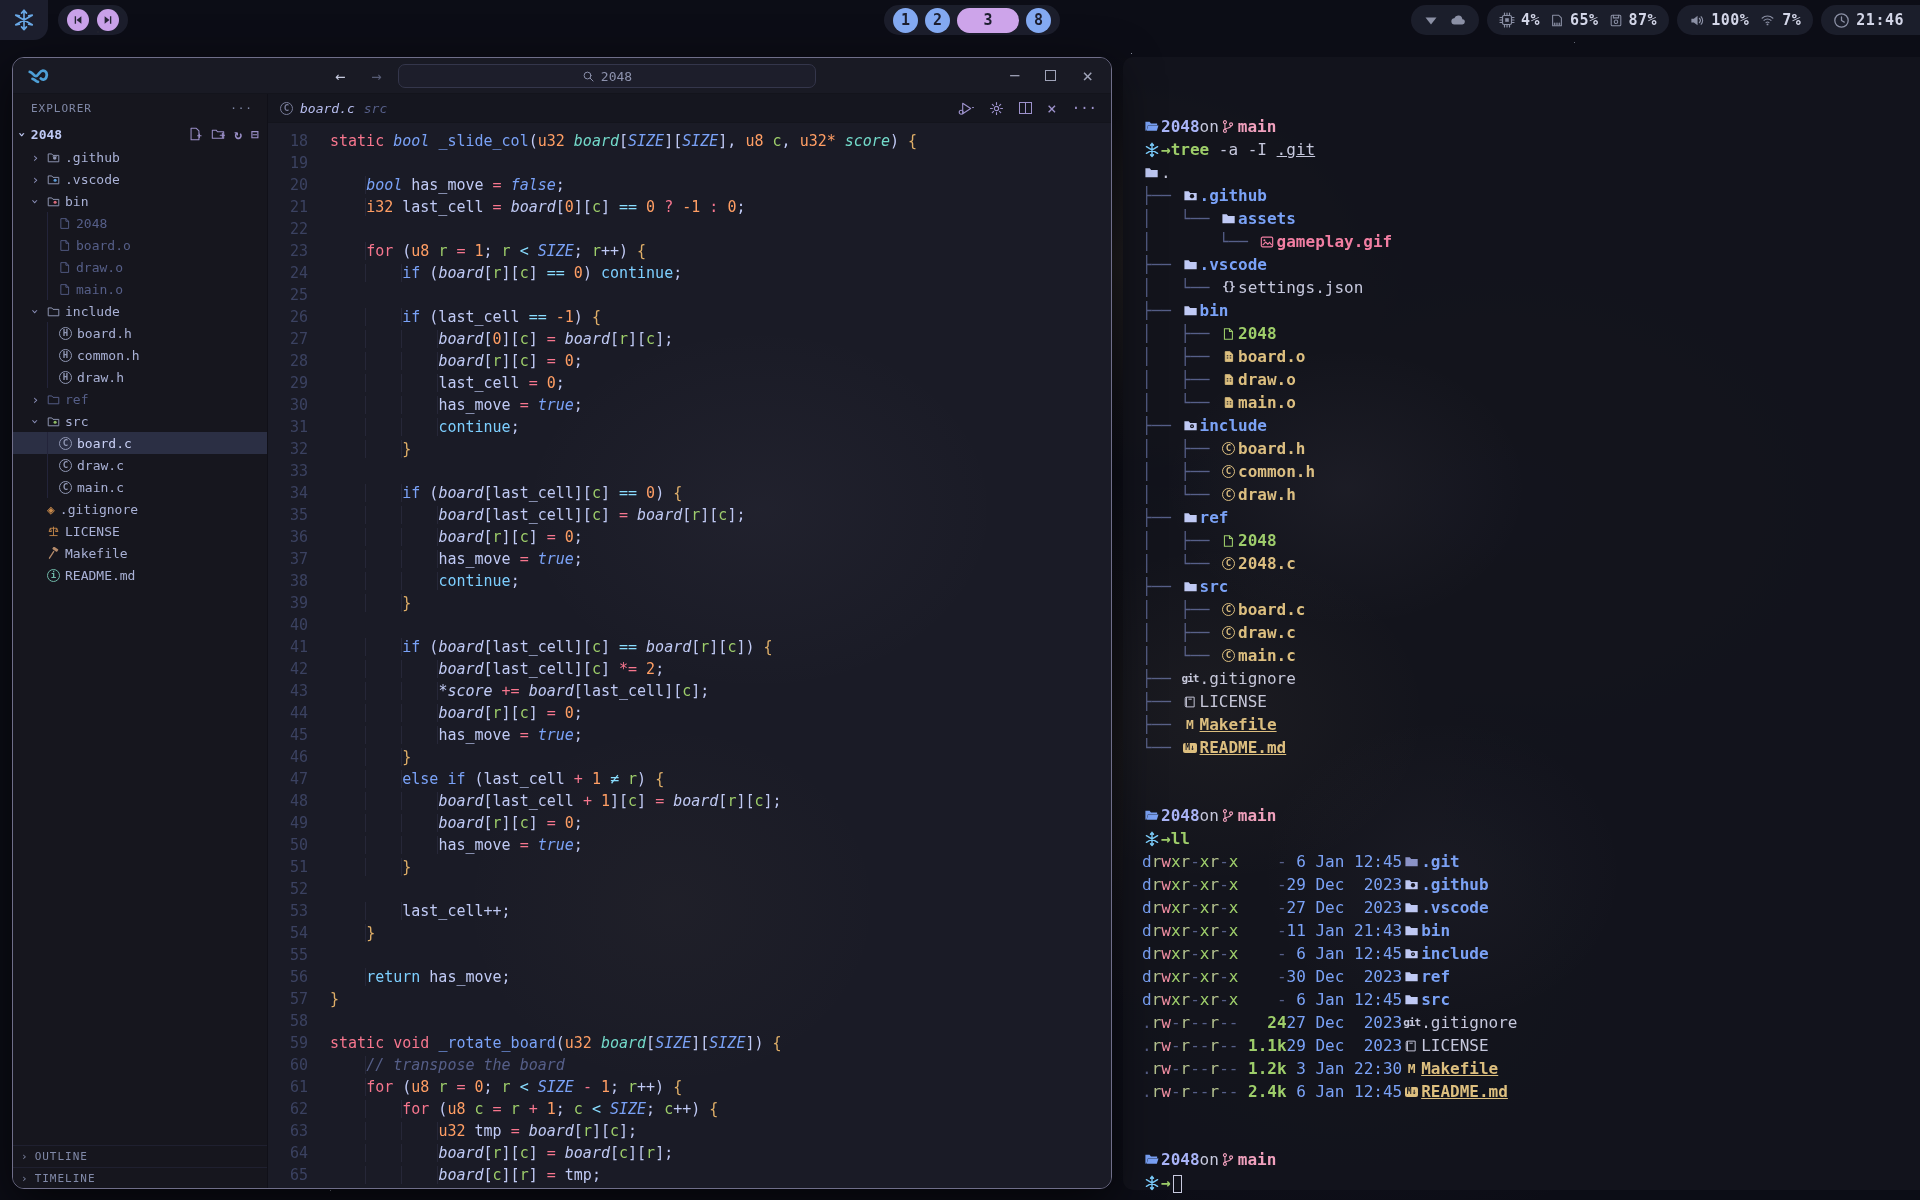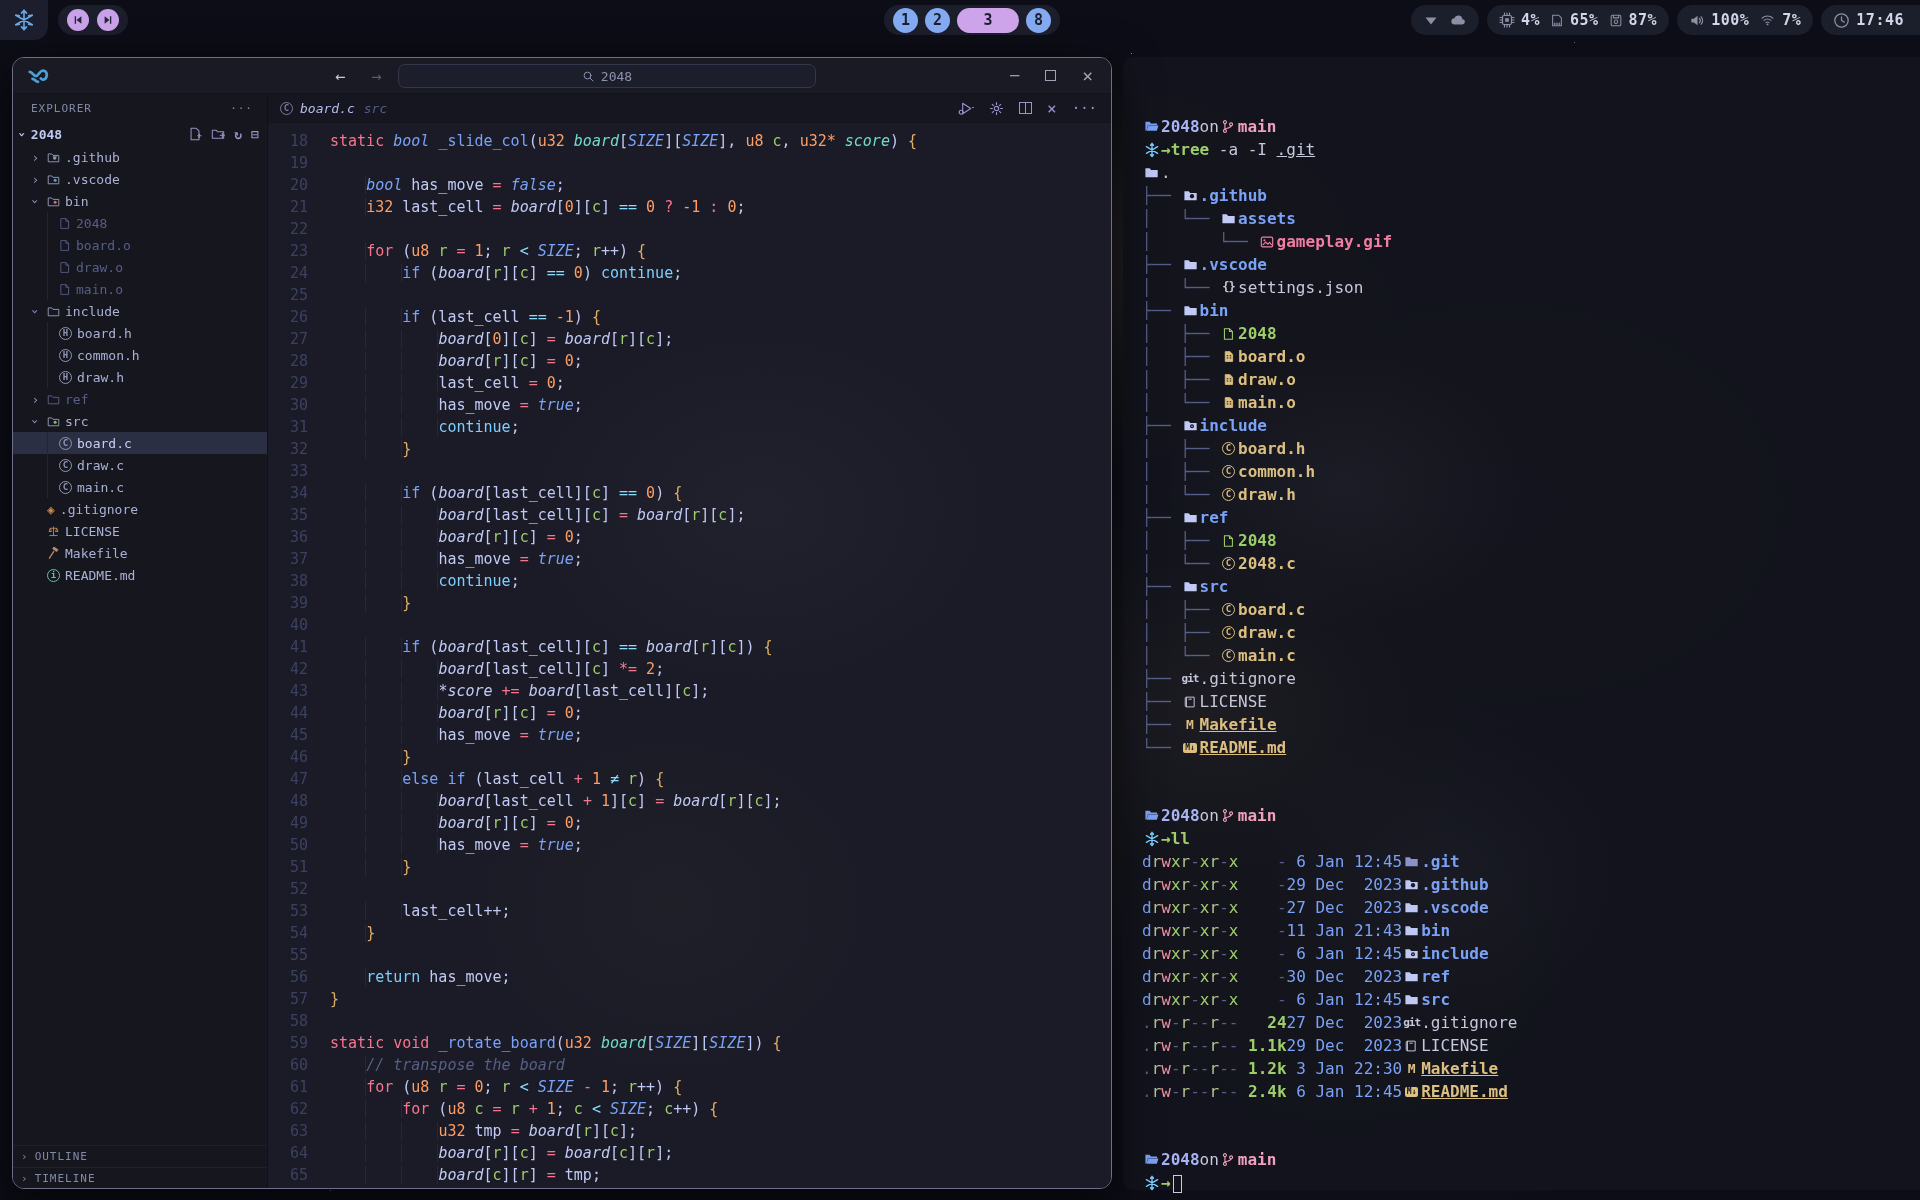--- a/index.html
+++ b/index.html
@@ -229,21 +229,21 @@
       </span>
     </div>
     <div class="pill clock-pill">
       <span class="stat">
         <span class="ico" id="i-clk">
             <svg width="17" height="17" viewBox="0 0 16 16" fill="none" xmlns="http://www.w3.org/2000/svg">
               <circle cx="8" cy="8" r="6.3" stroke="currentColor" stroke-width="1.2" stroke-linecap="round" stroke-linejoin="round"></circle>
               <path d="M8 4.6V8l2.6 1.5" stroke="currentColor" stroke-width="1.2" stroke-linecap="round" stroke-linejoin="round"></path>
             </svg>
           </span>
-        <b>17:46</b>
+        <b>21:46</b>
       </span>
     </div>
   </div>
 </header>
 
 <div class="win">
   <div class="titlebar">
     <span class="tb-logo ico" id="i-logo">
         <svg width="22" height="22" viewBox="0 0 16 16" fill="none" xmlns="http://www.w3.org/2000/svg">
           <path d="M2 5c2 0 2.5 3 4.5 3S9 4 11.5 4 15 6.5 14 9c-.8 2-3 2-4 .8M4 10c1.5 0 2 2.2 4 2.2" stroke="currentColor" stroke-width="2" stroke-linecap="round" fill="none"></path>

